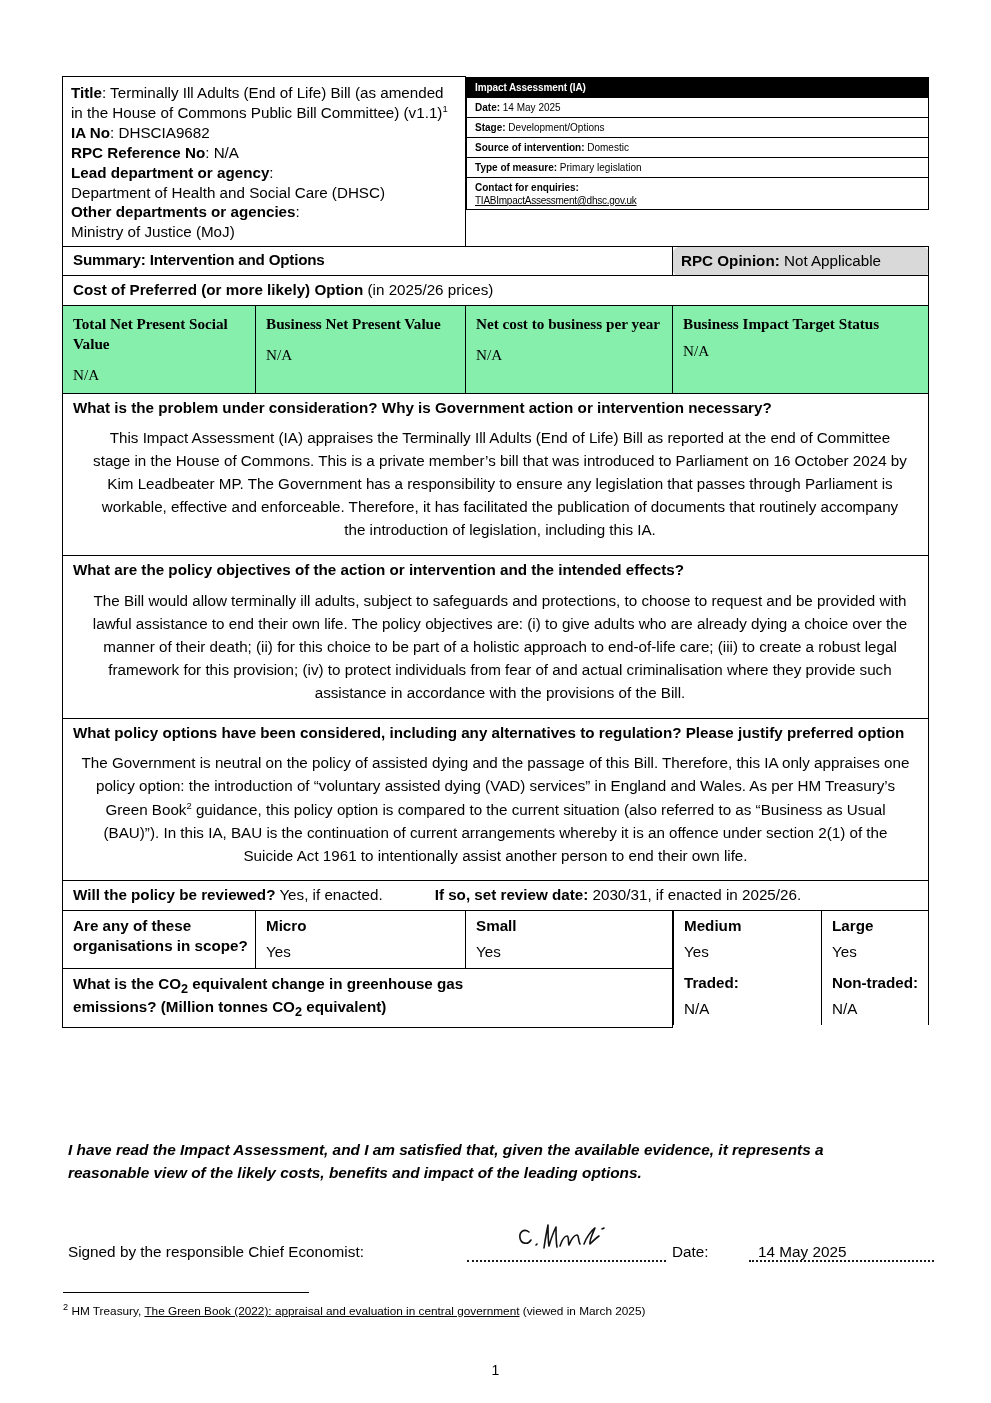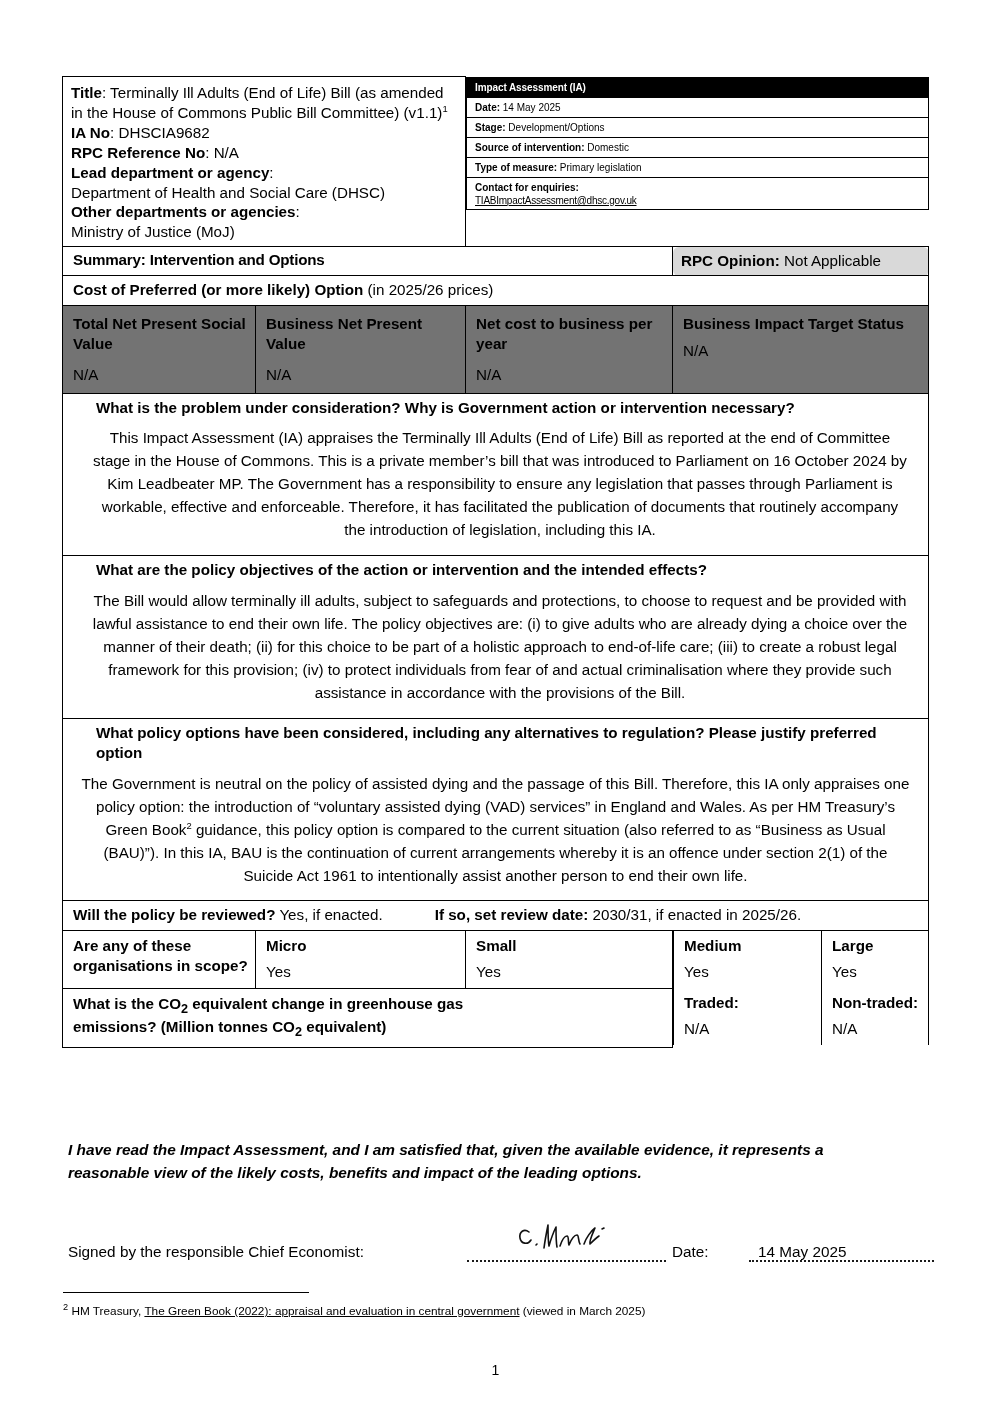--- a/index.html
+++ b/index.html
@@ -83,39 +83,39 @@
     padding: 4px 6px 4px 8px !important;
     border-radius: 6px;
   }
   .cost-head {
     font-size: 15.8px;
     padding: 4px 6px 5px 10px !important;
   }
 
   
   .cost-cell {
-    background: #737373;
+    background: #86efac;
     padding: 8px 8px 8px 10px !important;
     font-size: 15.2px;
     line-height: 1.42;
     height: 70px;
+    font-family: Liberation Serif, serif;
   }
   .cost-cell .hd { font-weight: bold; }
   .cost-cell .val { margin-top: 11px; font-weight: normal; }
   .cost-cell .val.tight { margin-top: 7px; }
 
   
   .qblock {
     padding: 4px 10px 6px 10px !important;
     font-size: 15.2px;
   }
   .qblock .q {
     font-weight: bold;
     line-height: 1.33;
-    margin-left: 23px;
   }
   .qblock p {
     margin: 8px;
     line-height: 1.52;
     text-align: center;
   }
   .qblock p.indent { padding-left: 9px; }
 
   sup {
     font-size: 0.62em;

